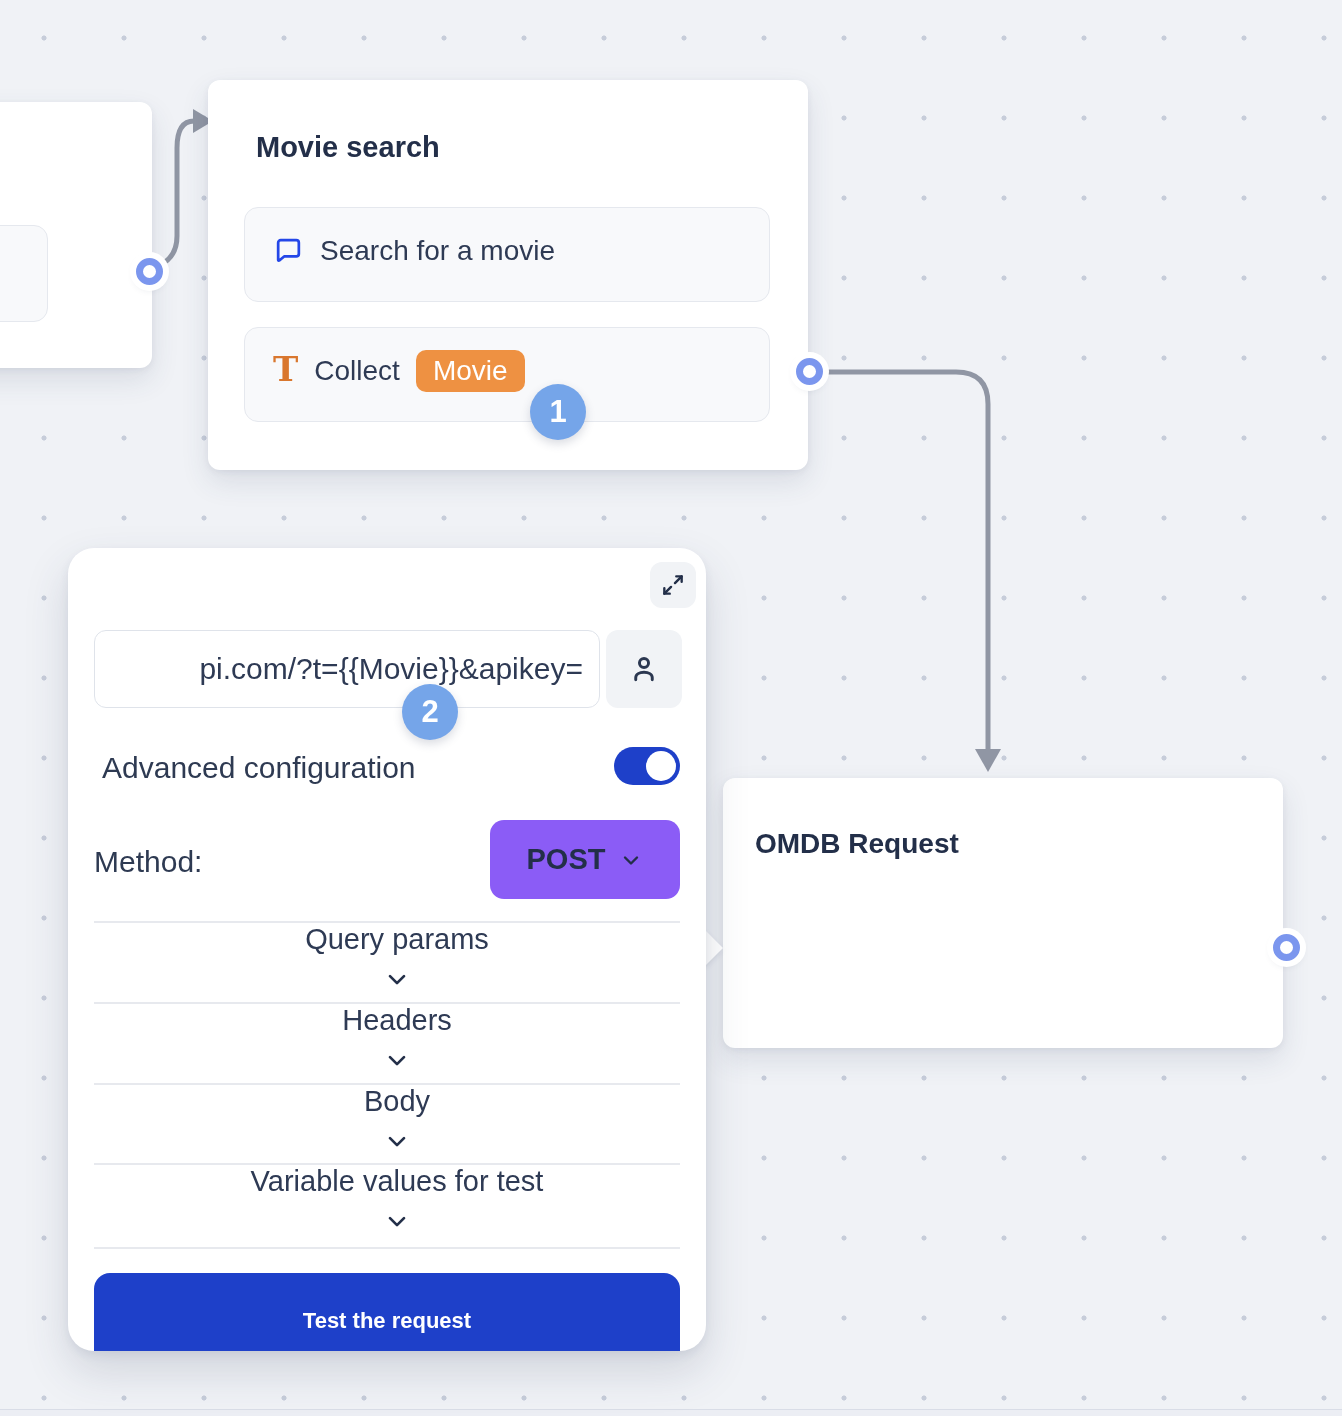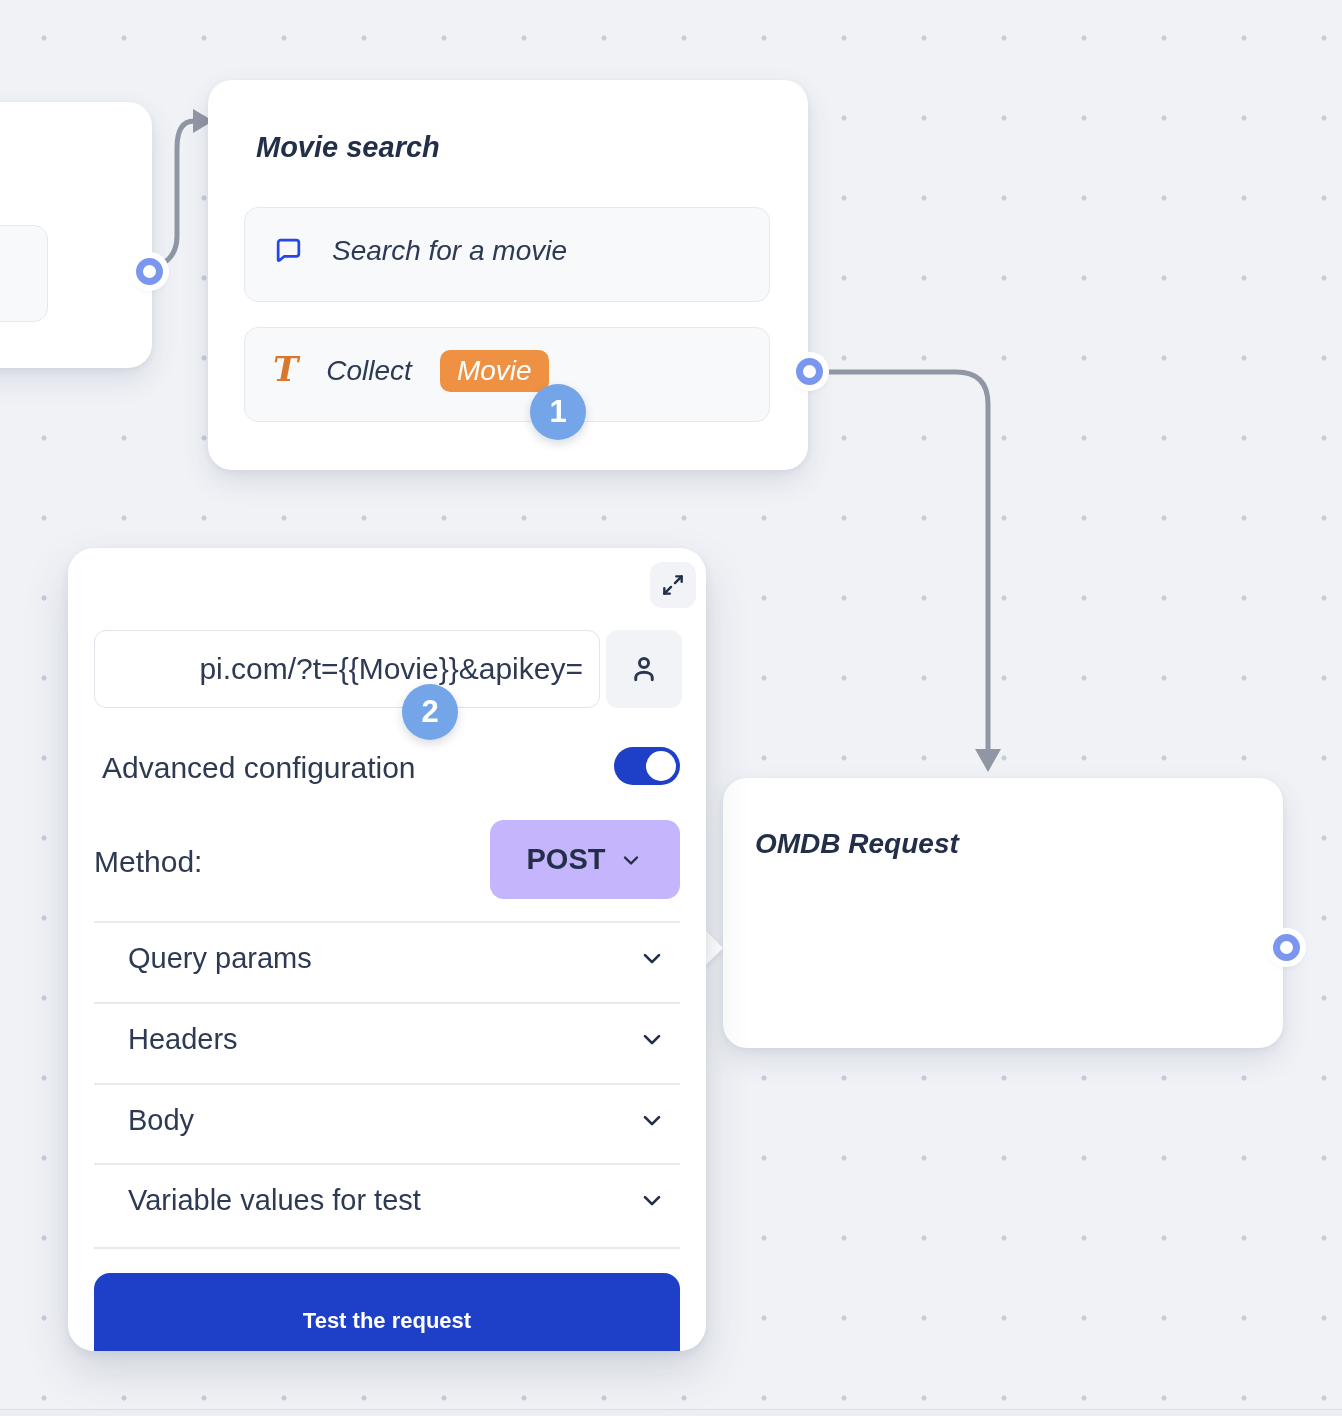--- a/index.html
+++ b/index.html
@@ -6,24 +6,24 @@
   body{font-family:"Liberation Sans","DejaVu Sans",sans-serif;}
   .canvas{
     position:relative;width:1342px;height:1416px;overflow:hidden;
     background-color:#f0f2f6;
     background-image:radial-gradient(circle,#c7cdda 2.3px,rgba(199,205,218,0) 2.8px);
     background-size:80px 80px;background-position:4px -2px;
   }
   .bottom-band{position:absolute;left:0;top:1409px;width:100%;height:7px;
     background:#eceef4;border-top:1px solid #d9dde7;}
   svg.wires{position:absolute;left:0;top:0;z-index:1;pointer-events:none;}
-  .card{position:absolute;background:#fff;border-radius:24px;z-index:2;
-    box-shadow:0 12px 28px rgba(52,63,96,.12),0 2px 6px rgba(52,63,96,.07);font-style:italic;}
+  .card{position:absolute;background:#fff;border-radius:12px;z-index:2;
+    box-shadow:0 12px 28px rgba(52,63,96,.12),0 2px 6px rgba(52,63,96,.07);}
   .node-title{position:absolute;color:#232f49;font-size:29px;font-weight:700;}
-  .node-row{position:absolute;display:flex;align-items:center;gap:28px;
+  .node-row{position:absolute;display:flex;align-items:center;gap:16px;
     background:#f8f9fb;border:1.5px solid #e5e8ee;border-radius:14px;
     padding:0 24px 8px 28px;box-sizing:border-box;}
   .node-row .row-label{color:#2e3a54;font-size:28px;white-space:nowrap;}
   .port{position:absolute;width:13px;height:13px;border-radius:50%;background:#fff;
     border:7.5px solid #7b96ee;z-index:5;
     box-shadow:0 0 0 6px #fff,0 3px 8px rgba(52,63,96,.22);}
   .step-badge{position:absolute;width:56px;height:56px;border-radius:50%;
     background:#75a5e9;color:#fff;font-size:31px;font-weight:700;z-index:6;
     display:flex;align-items:center;justify-content:center;
     box-shadow:0 4px 10px rgba(52,63,96,.18);}
@@ -41,27 +41,27 @@
     background:#fff;border:1.5px solid #dfe3ea;border-radius:12px;
     overflow:hidden;box-sizing:border-box;}
   .url-input span{position:absolute;right:16px;top:50%;transform:translateY(-50%);
     white-space:nowrap;color:#2e3a54;font-size:30px;}
   .panel-label{position:absolute;color:#2e3a52;font-size:30px;}
   .toggle{position:absolute;left:546px;top:199px;width:66px;height:38px;
     border-radius:19px;background:#1e40c9;cursor:pointer;}
   .toggle .knob{position:absolute;right:4px;top:4px;width:30px;height:30px;
     border-radius:50%;background:#fff;}
   .method-btn{position:absolute;left:422px;top:272px;width:190px;height:79px;
-    background:#c4b5fd;border-radius:14px;border:none;cursor:pointer;
+    background:#8b5cf6;border-radius:14px;border:none;cursor:pointer;
     display:flex;align-items:center;justify-content:center;gap:14px;
     color:#232f49;font-size:29px;font-weight:600;font-family:inherit;}
   .divider{position:absolute;left:26px;width:586px;height:1.5px;background:#e7e9ee;}
   .section-row{position:absolute;left:26px;width:586px;height:70px;
     display:flex;align-items:center;justify-content:space-between;
-    padding:0 14px 0 34px;box-sizing:border-box;cursor:pointer;}
+    padding:0 14px 0 34px;box-sizing:border-box;cursor:pointer;flex-direction:column;}
   .section-row .sec-label{color:#2e3a54;font-size:29px;}
   .test-btn{position:absolute;left:26px;top:725px;width:586px;height:96px;
     background:#1e40c9;border:none;border-radius:16px;cursor:pointer;
     color:#fff;font-size:22px;font-weight:700;font-family:inherit;}
   .notch{position:absolute;left:694px;top:936px;width:24px;height:24px;
     background:#fff;transform:rotate(45deg);z-index:2;
     box-shadow:0 3px 6px rgba(52,63,96,.18);}
 </style>
 </head>
 <body>

